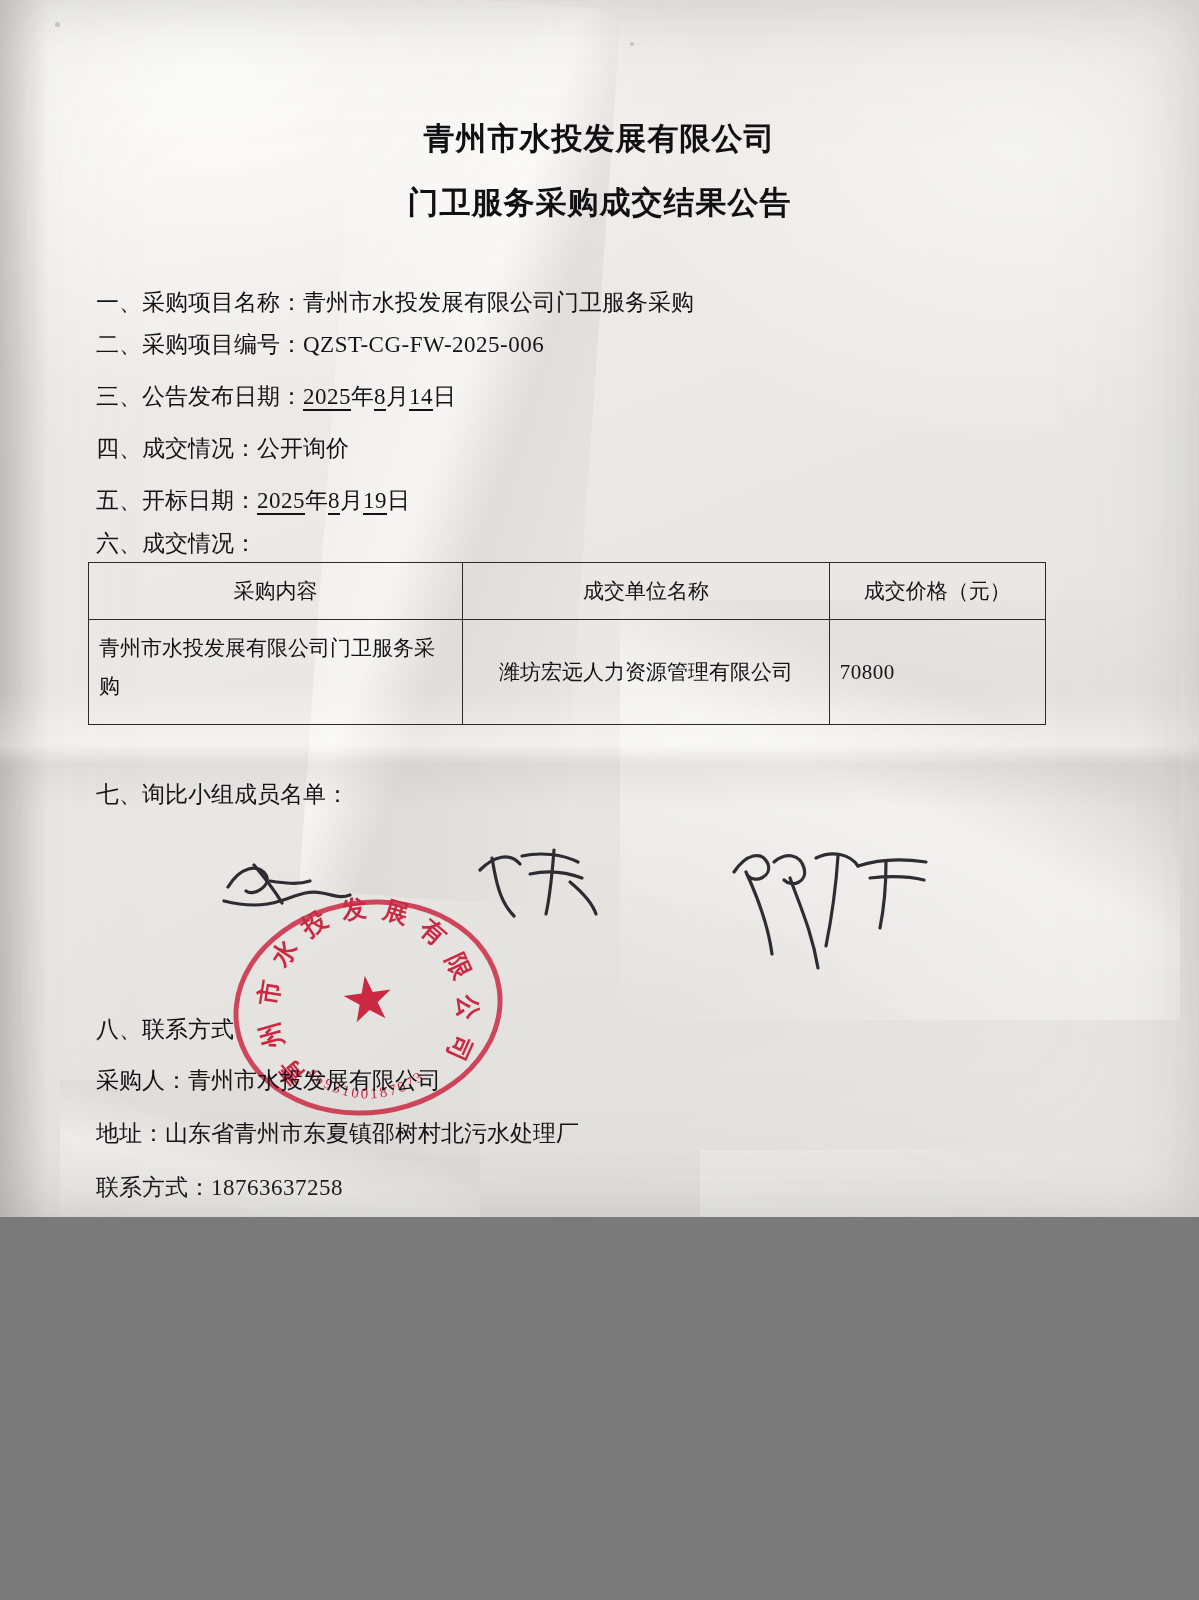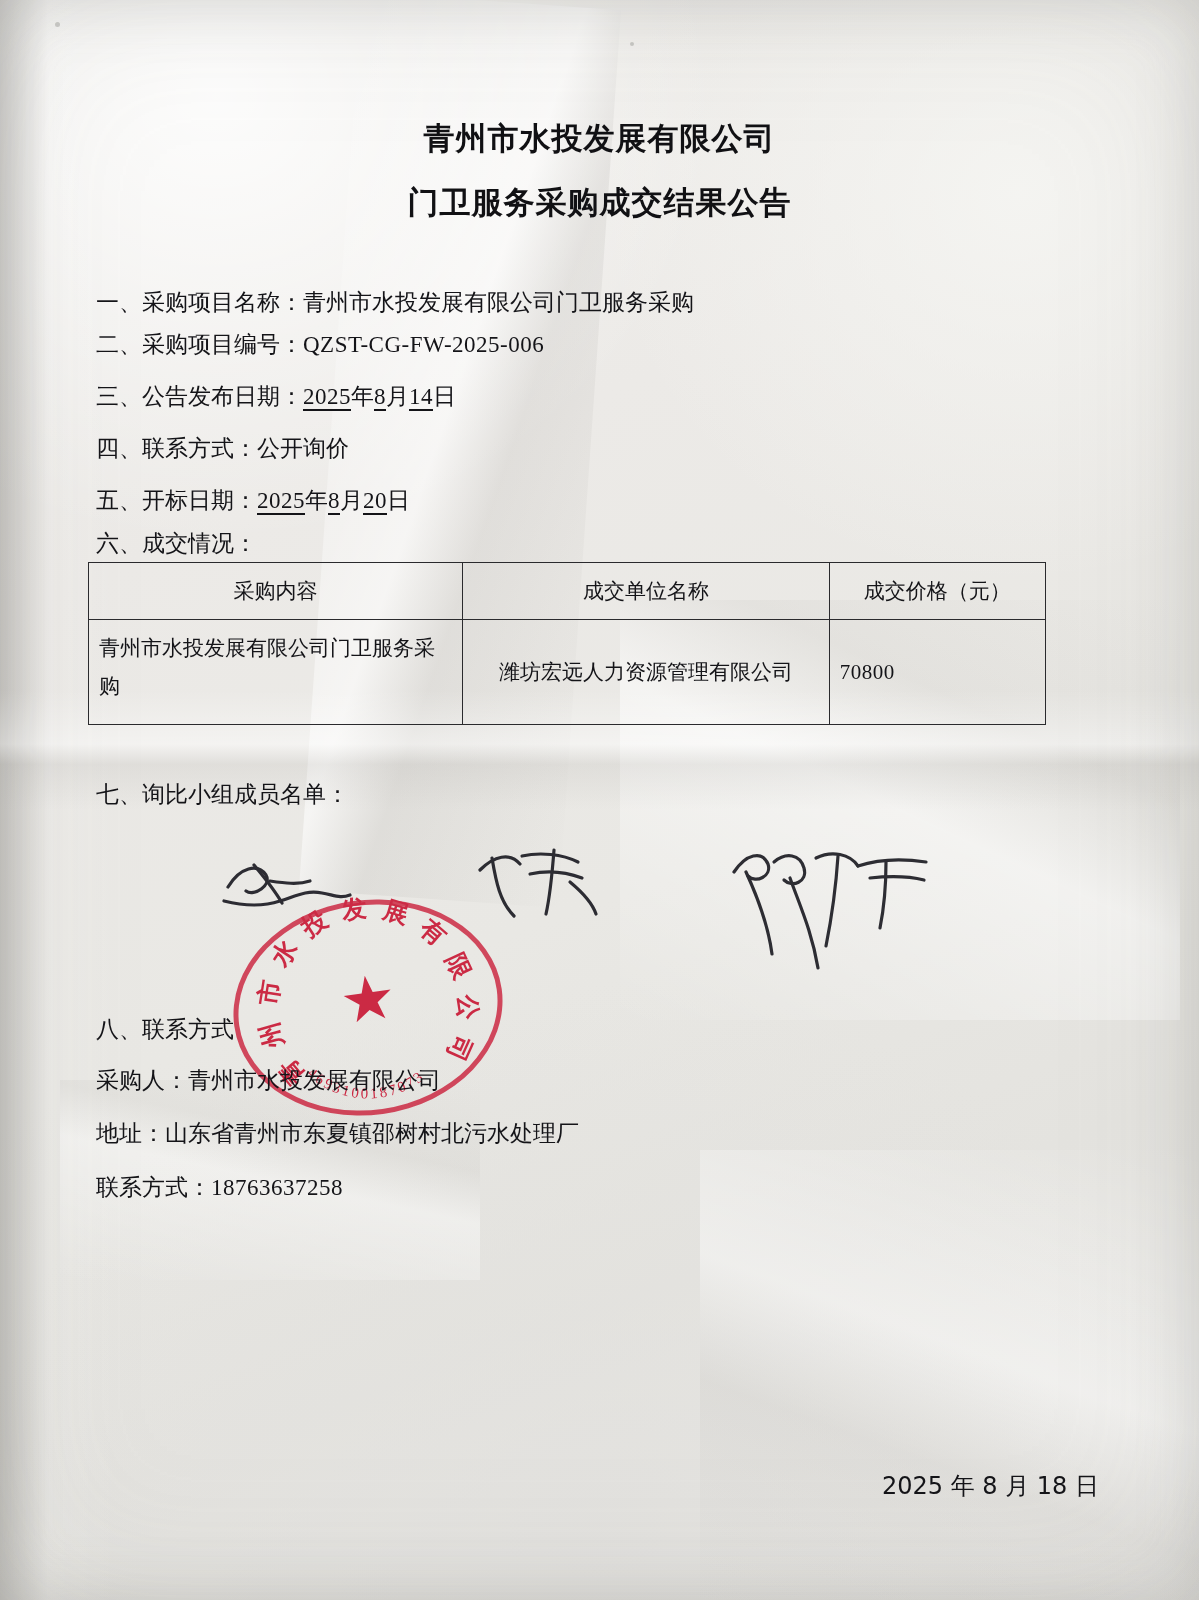--- a/index.html
+++ b/index.html
@@ -6,21 +6,21 @@
     margin: 0;
     padding: 0;
     background: #7a7a7a;
   }
   body {
     font-family: "Liberation Serif", "DejaVu Serif", serif;
   }
   .page {
     position: relative;
     width: 1199px;
-    height: 1600px;
+    height: 1217px;
     overflow: hidden;
     background: #fef9c3;
   }
   
   .paper {
     position: absolute;
     inset: 0;
     background:
       radial-gradient(ellipse 60% 40% at 18% 6%, rgba(255,255,255,0.85), rgba(255,255,255,0) 70%),
       radial-gradient(ellipse 50% 35% at 85% 12%, rgba(245,245,242,0.9), rgba(255,255,255,0) 70%),
@@ -207,25 +207,25 @@
 
     <div class="line" style="left:96px; top:330px;">
       <span>二、采购项目编号：</span><span class="mono-val">QZST-CG-FW-2025-006</span>
     </div>
 
     <div class="line" style="left:96px; top:382px;">
       <span>三、公告发布日期：</span><span class="mono-val u">2025</span><span>年</span><span class="mono-val u">8</span><span>月</span><span class="mono-val u">14</span><span>日</span>
     </div>
 
     <div class="line" style="left:96px; top:434px;">
-      <span>四、联系方式：</span><span>公开询价</span>
+      <span>四、成交情况：</span><span>公开询价</span>
     </div>
 
     <div class="line" style="left:96px; top:486px;">
-      <span>五、开标日期：</span><span class="mono-val u">2025</span><span>年</span><span class="mono-val u">8</span><span>月</span><span class="mono-val u">20</span><span>日</span>
+      <span>五、开标日期：</span><span class="mono-val u">2025</span><span>年</span><span class="mono-val u">8</span><span>月</span><span class="mono-val u">19</span><span>日</span>
     </div>
 
     <div class="line" style="left:96px; top:529px;">六、成交情况：</div>
 
     <table class="tbl">
       <tbody>
           <tr>
         <th class="th-cell col-a">采购内容</th>
         <th class="th-cell col-b">成交单位名称</th>
         <th class="th-cell col-c">成交价格（元）</th>

